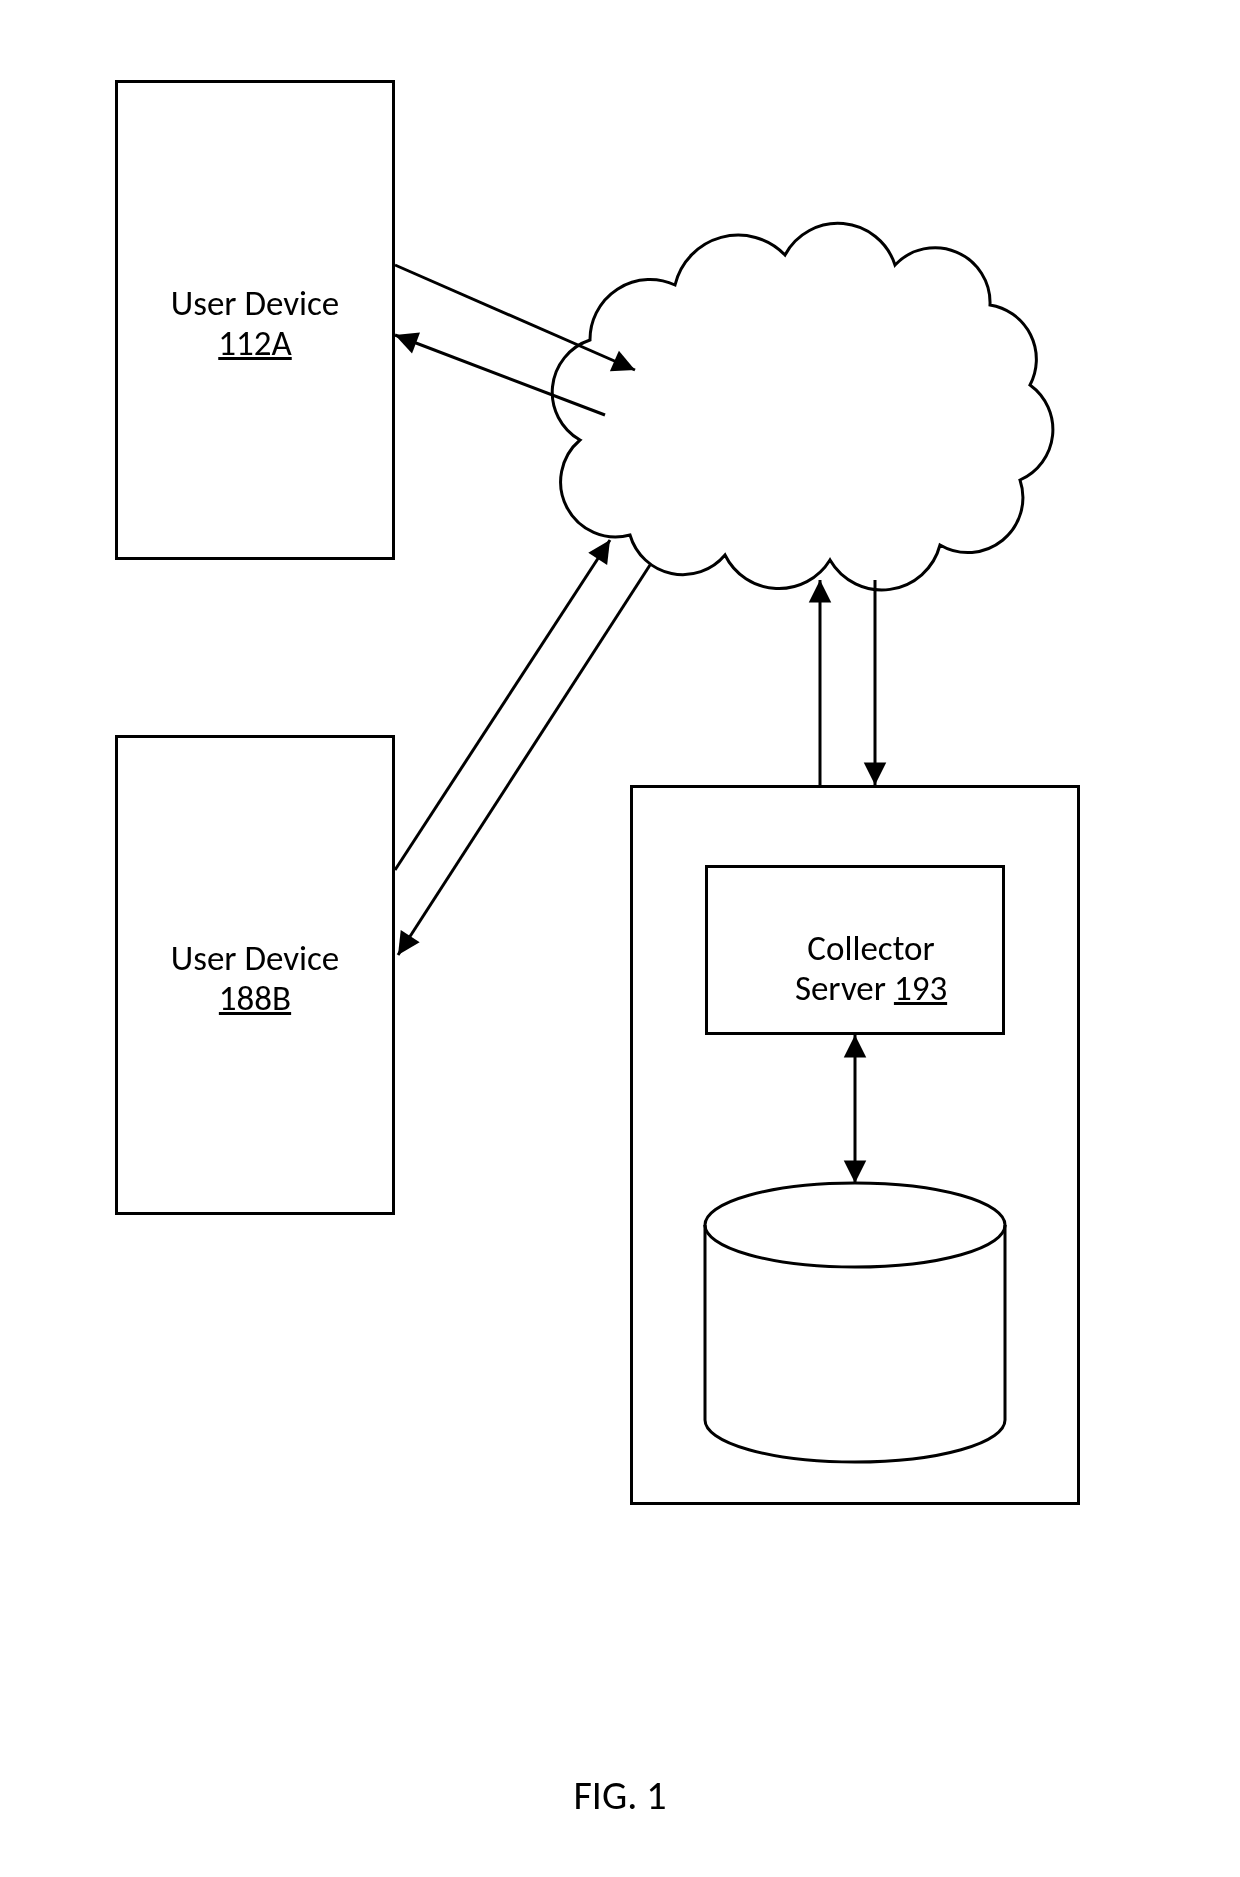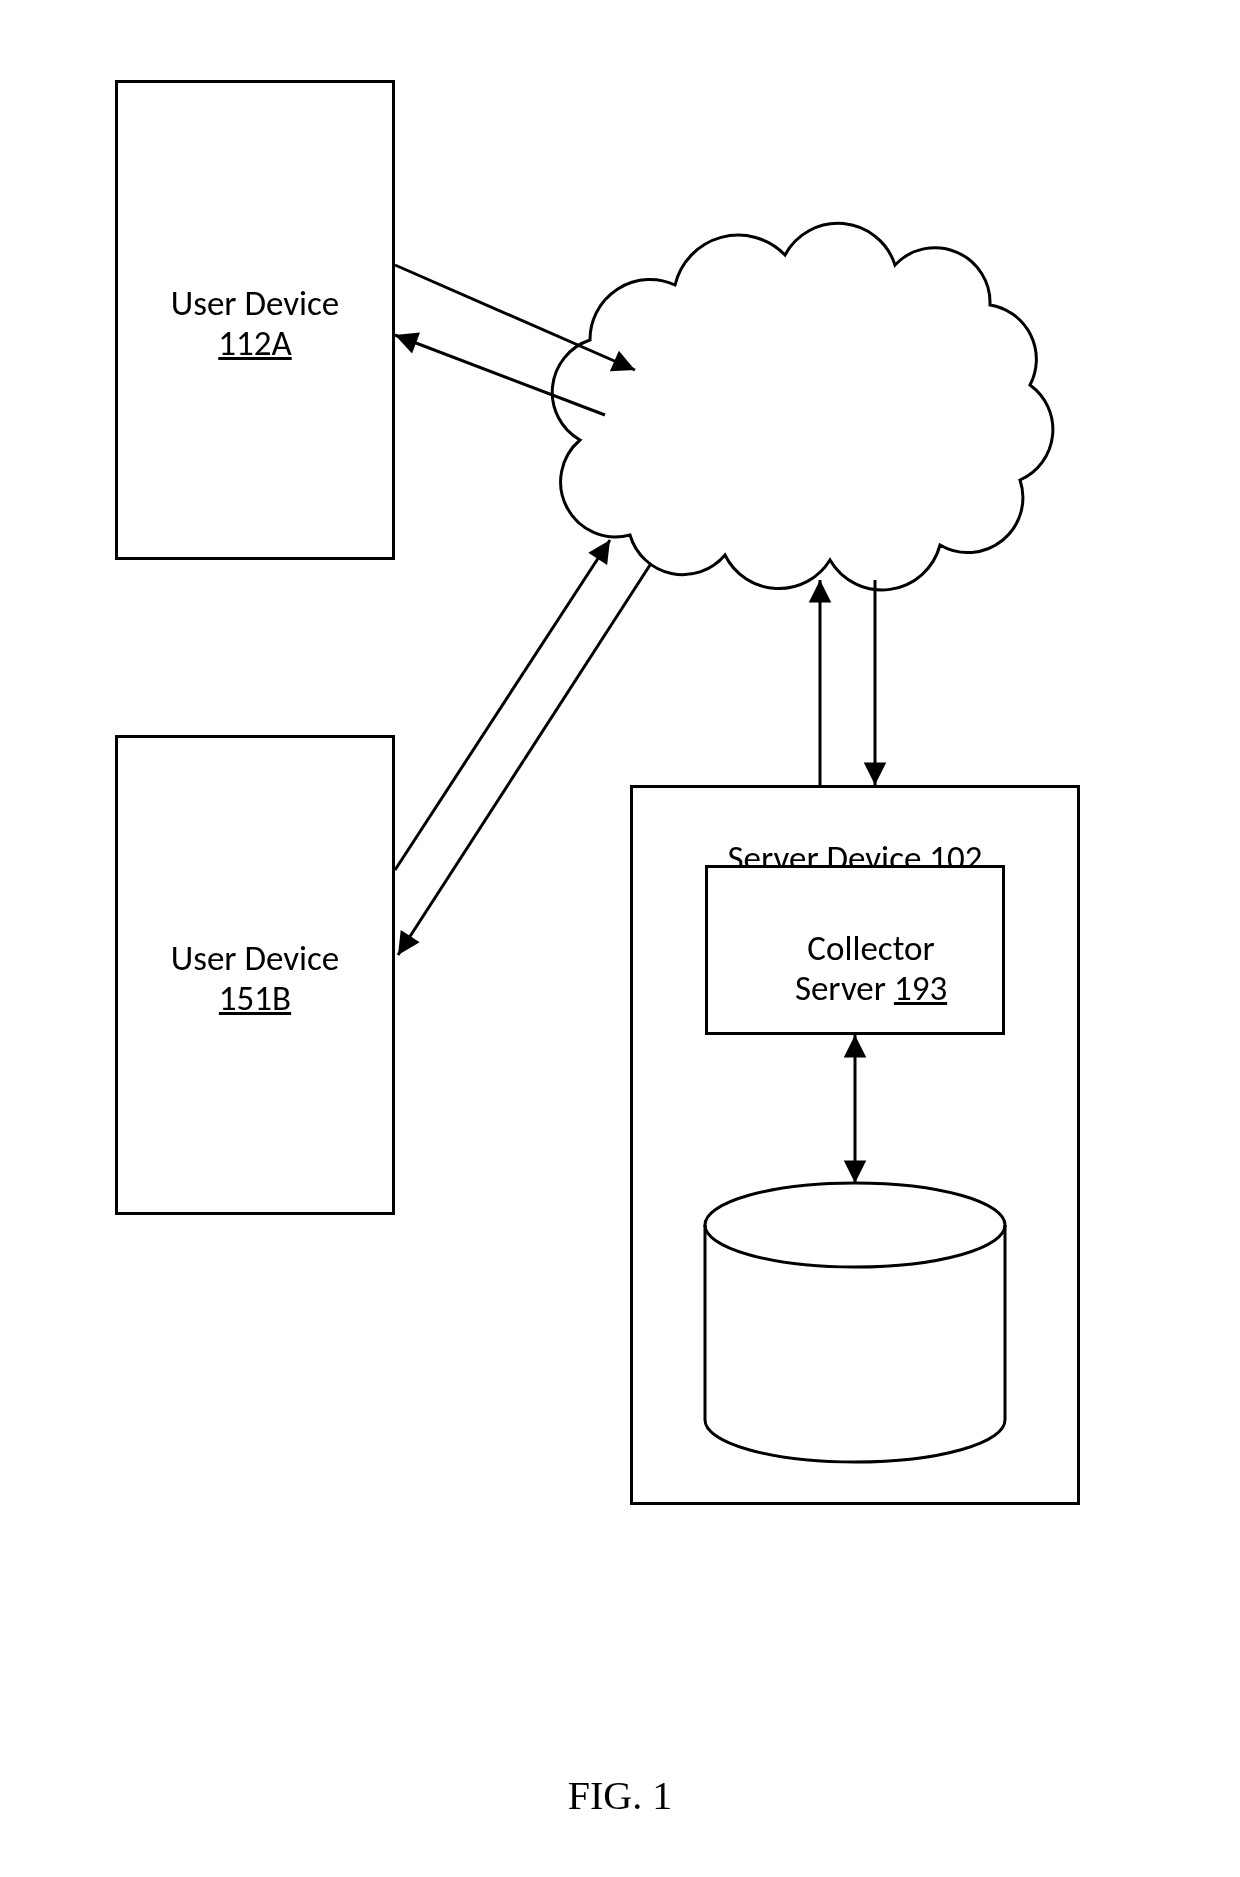--- a/index.html
+++ b/index.html
@@ -27,45 +27,40 @@
   }
   .label {
     position: absolute;
     text-align: center;
     line-height: 1.15;
     margin-top: 33px;
   }
   .u { text-decoration: underline; }
   .fig {
     position: absolute;
-    font-family: Liberation Serif, serif;
   }
 </style>
 </head>
 <body>
 
 <div class="stage">
 
   <div class="box" style="left:115px; top:80px; width:280px; height:480px;"></div>
   <div class="label" style="left:115px; top:250px; width:280px; font-size:35px;">
     <span>User Device</span><br>
     <span class="u">112A</span>
   </div>
 
   <div class="box" style="left:115px; top:735px; width:280px; height:480px;"></div>
   <div class="label" style="left:115px; top:905px; width:280px; font-size:35px;">
     <span>User Device</span><br>
-    <span class="u">151B</span>
+    <span class="u">188B</span>
   </div>
 
   <div class="box" style="left:630px; top:785px; width:450px; height:720px;"></div>
-  <div class="label" style="left:640px; top:805px; width:430px; font-size:35px;">
-    <span>Server Device</span>
-    <span> </span><span class="u">102</span>
-  </div>
 
   <div class="box" style="left:705px; top:865px; width:300px; height:170px;"></div>
   <div class="label" style="left:705px; top:895px; width:332px; font-size:35px;">
     <span>Collector</span><br>
     <span>Server</span>
     <span> </span><span class="u">193</span>
   </div>
 
   <div class="label" style="left:630px; top:405px; width:370px; font-size:35px;">
     <span>Network</span>

